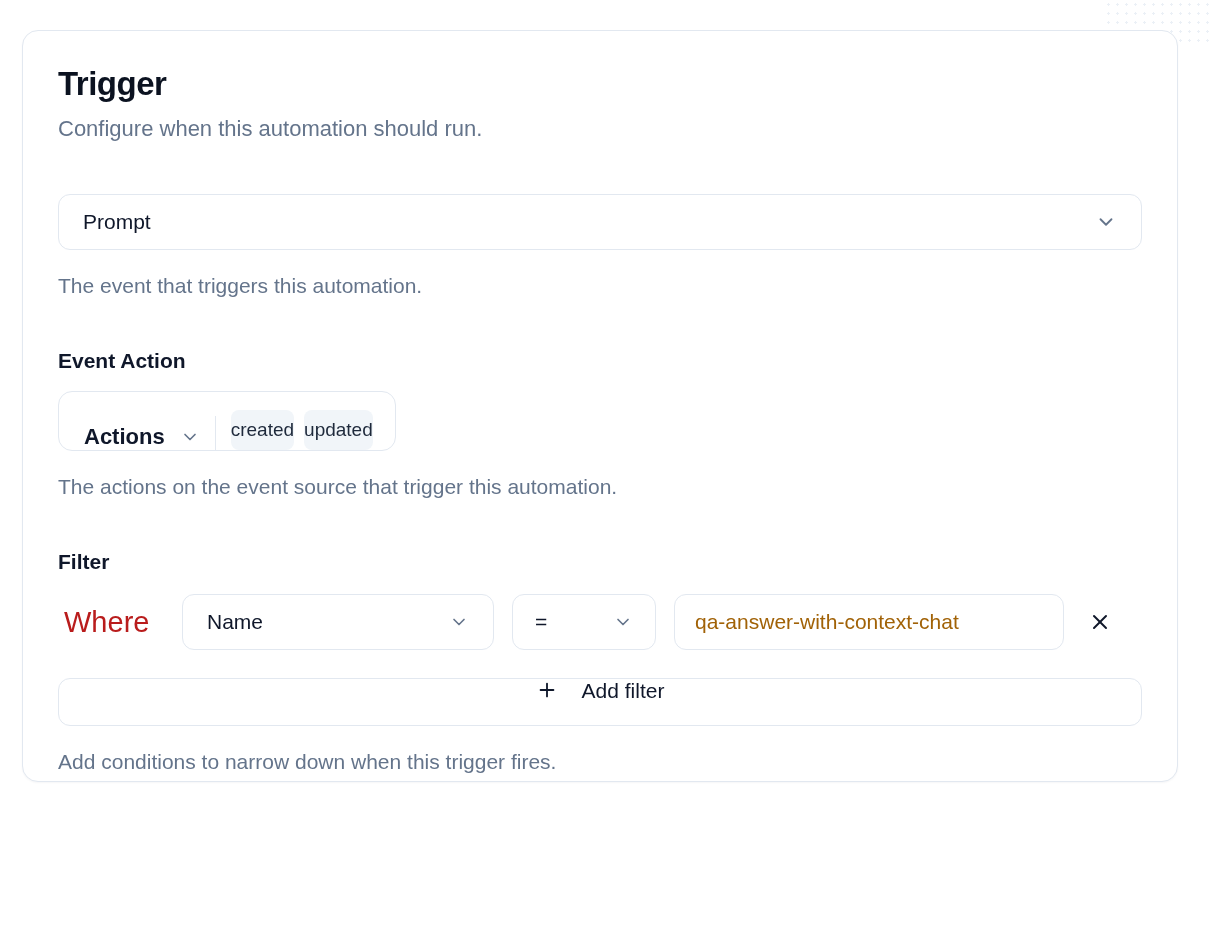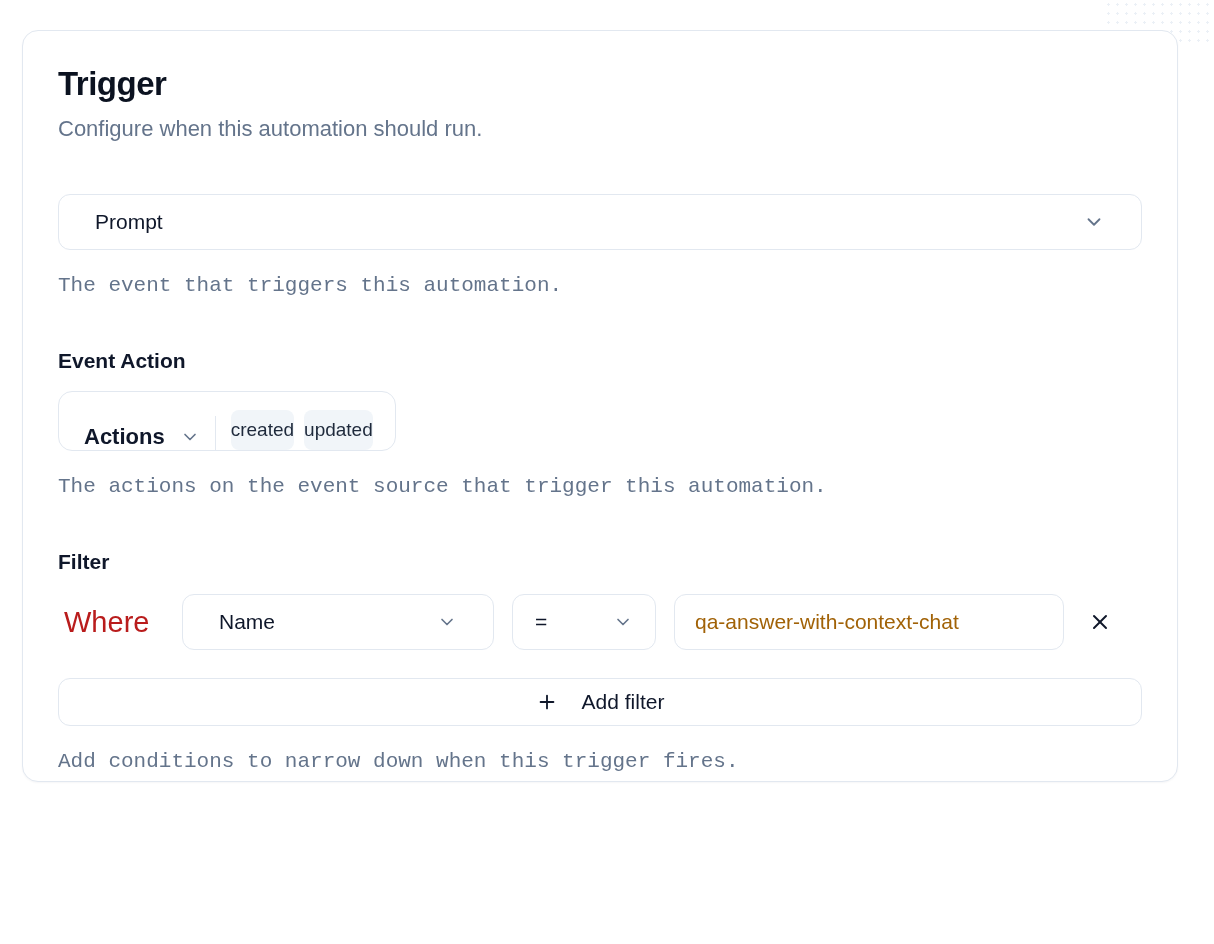--- a/index.html
+++ b/index.html
@@ -47,32 +47,31 @@
   .section-label {
     font-size: 21px;
     font-weight: 600;
     color: #0f172a;
   }
   .helper {
     margin-top: 22px;
     font-size: 21px;
     color: #64748b;
     line-height: 1.3;
-    font-family: Liberation Mono, monospace;
   }
   .select {
     margin-top: 18px;
     height: 56px;
     border: 1px solid #e2e8f0;
     border-radius: 12px;
     background: #ffffff;
     display: flex;
     align-items: center;
     justify-content: space-between;
-    padding: 0 36px;
+    padding: 0 24px;
     cursor: pointer;
   }
   .select.full { width: 100%; }
   .select-value { font-size: 21px; color: #0f172a; }
   .chev { color: #64748b; display: inline-flex; flex: none; }
   .chev svg { display: block; }
 
   .actions-box {
     margin-top: 18px;
     display: inline-flex;
@@ -153,21 +152,21 @@
     flex: none;
   }
   .add-filter-btn {
     margin-top: 28px;
     width: 100%;
     height: 48px;
     border: 1px solid #e2e8f0;
     border-radius: 12px;
     background: #ffffff;
     display: flex;
-    align-items: center;
+    align-items: flex-start;
     justify-content: center;
     gap: 24px;
     font-size: 21px;
     font-weight: 500;
     color: #0f172a;
     cursor: pointer;
     font-family: "Liberation Sans", sans-serif;
   }
   .plus-icon { display: inline-flex; color: #0f172a; }
   .plus-icon svg, .remove-btn svg { display: block; }

